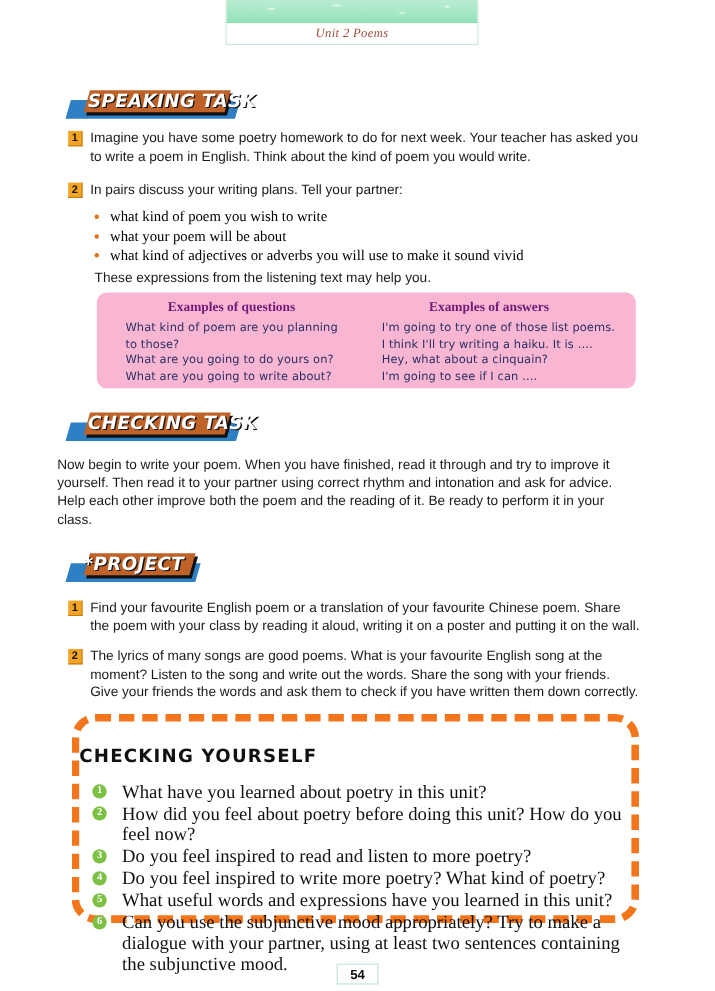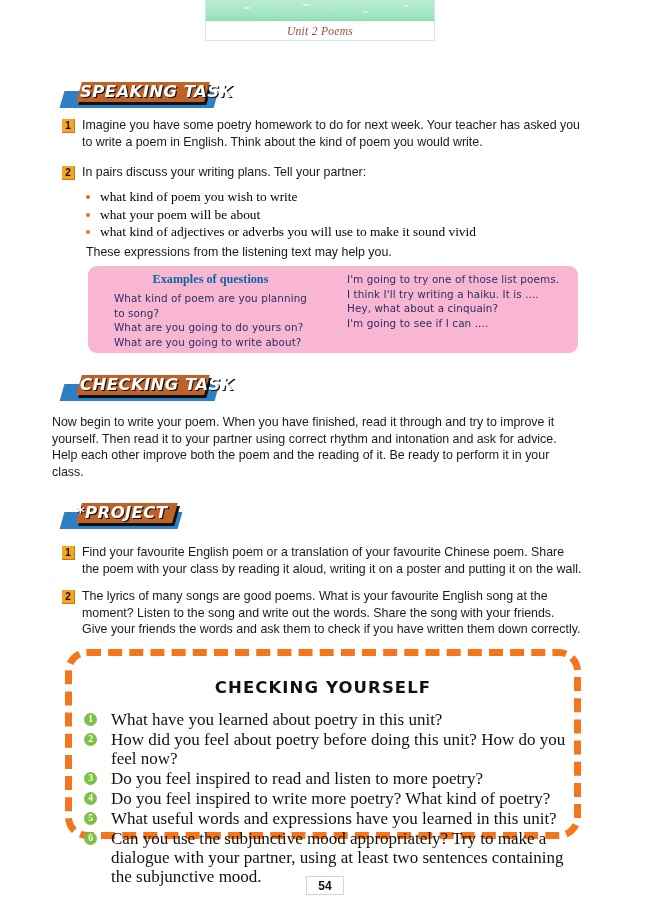--- a/index.html
+++ b/index.html
@@ -196,21 +196,21 @@
   .pink-col {
     flex: 1 1 50%;
     box-sizing: border-box;
   }
   .pink-col.left  { padding-left: 26px; }
   .pink-col.right { padding-left: 14px; }
   .pink-head {
     font-family: "Liberation Serif", serif;
     font-weight: bold;
     font-size: 12.2px;
-    color: #0369a1;
+    color: #701a75;
     margin-bottom: 4px;
   }
   .pink-col.left .pink-head  { text-align: center; padding-right: 26px; }
   .pink-col.right .pink-head { text-align: center; padding-right: 36px; }
   .pink-line {
     font-family: "DejaVu Sans", sans-serif;
     font-size: 10.4px;
     line-height: 14.6px;
     color: #2a2f63;
     letter-spacing: .1px;
@@ -237,21 +237,20 @@
     height: 190px;
     border: 7px dashed #f4761c;
     border-radius: 22px;
     box-sizing: border-box;
   }
   .check-title {
     position: absolute;
     left: 0;
     top: 22px;
     width: 100%;
-    text-align: center;
     font-family: "DejaVu Sans", sans-serif;
     font-weight: bold;
     font-size: 16.5px;
     letter-spacing: 1.1px;
     color: #111111;
   }
   .check-list {
     position: absolute;
     left: 12px;
     top: 54px;
@@ -344,25 +343,26 @@
     <span>what kind of adjectives or adverbs you will use to make it sound vivid</span>
   </li>
 </ul>
 
 <div class="expr-line">These expressions from the listening text may help you.</div>
 
 <div class="pink-box">
   <div class="pink-col left">
     <div class="pink-head">Examples of questions</div>
     <div class="pink-line">What kind of poem are you planning</div>
-    <div class="pink-line">to song?</div>
+    <div class="pink-line">to those?</div>
     <div class="pink-line">What are you going to do yours on?</div>
     <div class="pink-line">What are you going to write about?</div>
   </div>
   <div class="pink-col right">
+    <div class="pink-head">Examples of answers</div>
     <div class="pink-line">I'm going to try one of those list poems.</div>
     <div class="pink-line">I think I'll try writing a haiku. It is ....</div>
     <div class="pink-line">Hey, what about a cinquain?</div>
     <div class="pink-line">I'm going to see if I can ....</div>
   </div>
 </div>
 
 <div class="banner" id="banner-writing">
   <div class="blue"></div>
   <div class="brown"></div>

